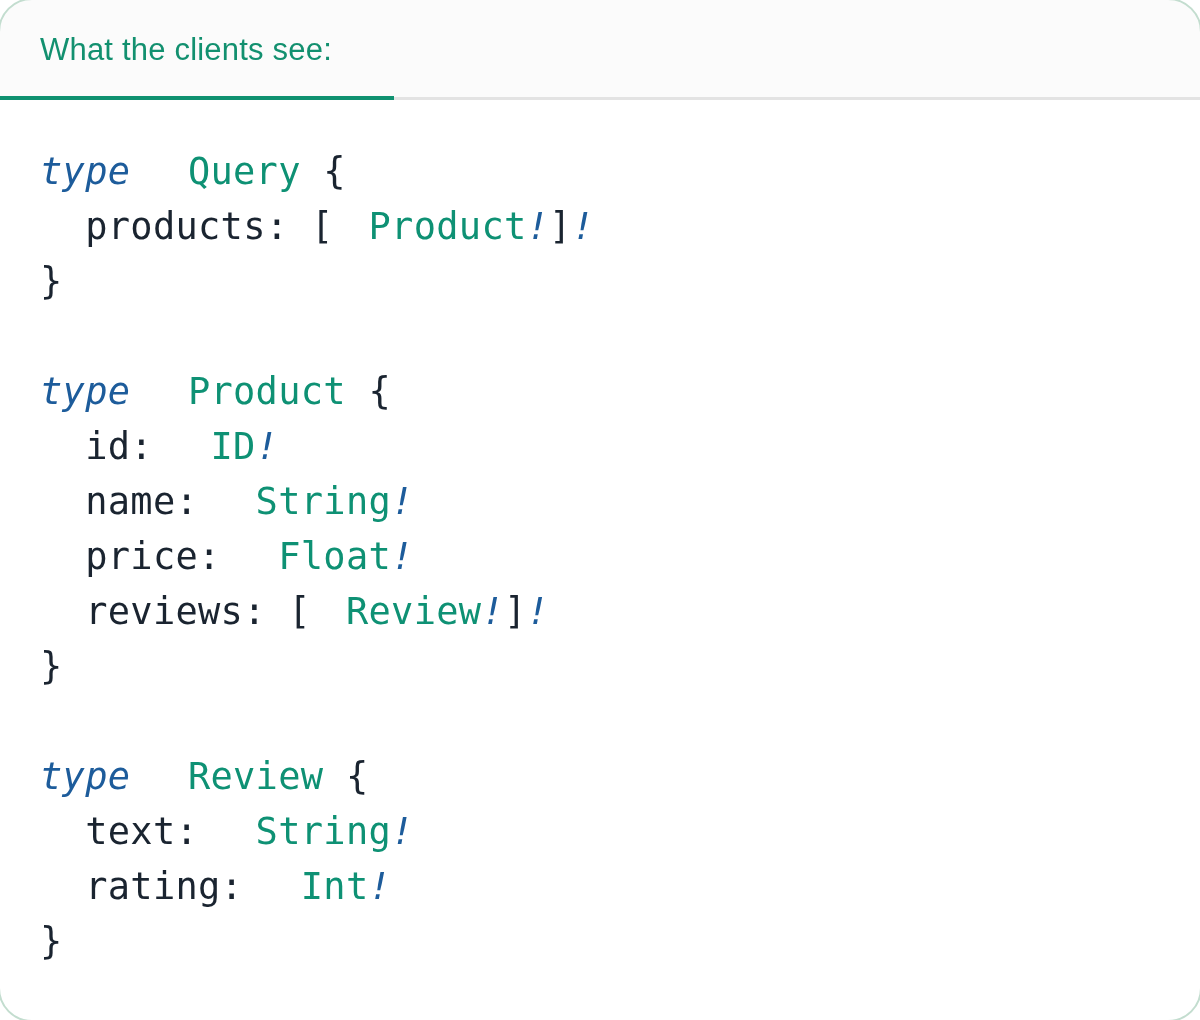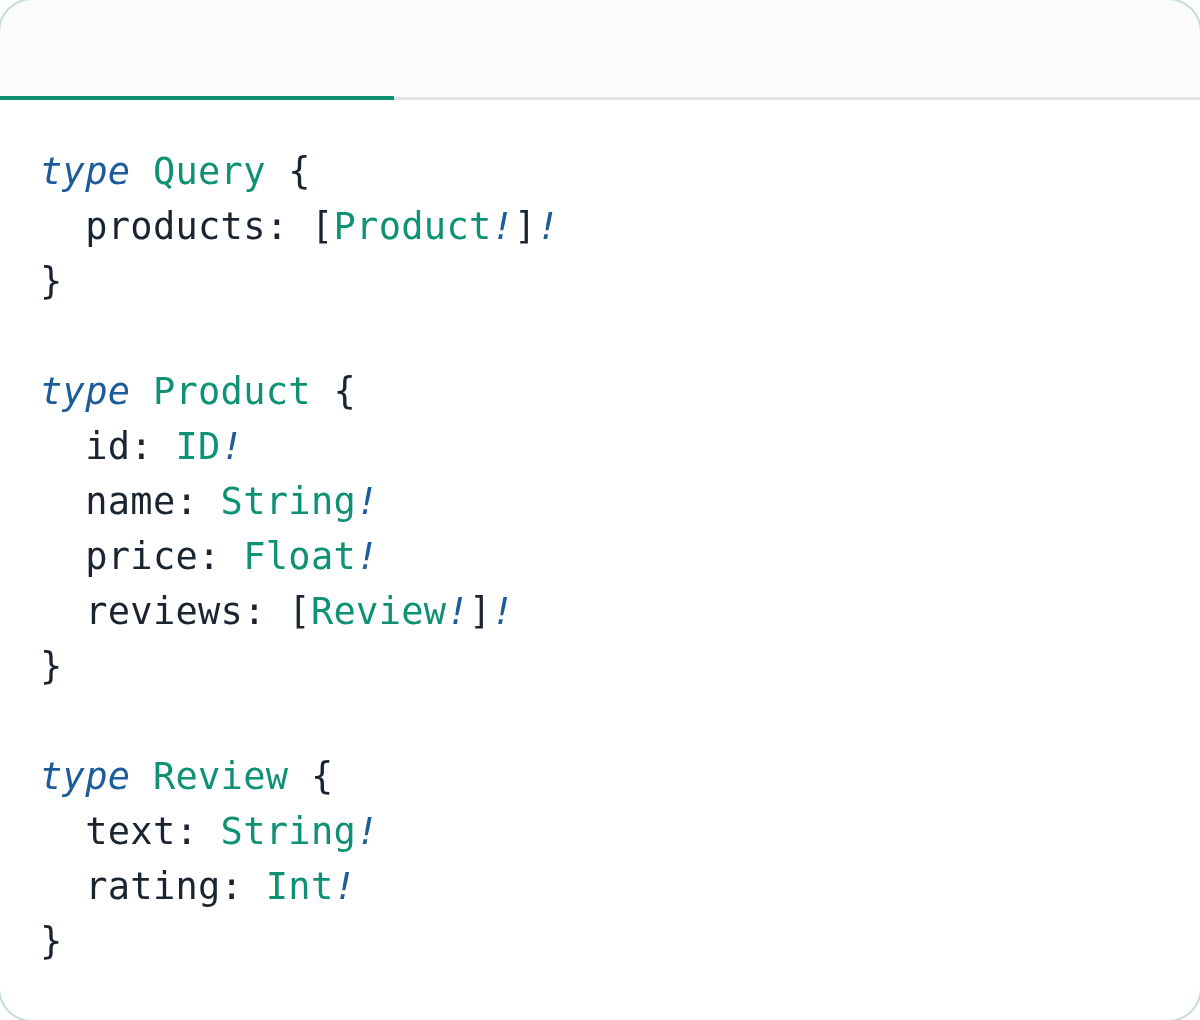--- a/index.html
+++ b/index.html
@@ -64,24 +64,25 @@
     line-height: 55px;
     letter-spacing: 0.3px;
     color: var(--code-plain, #1a2430);
   }
   .line {
     height: 55px;
     white-space: pre;
   }
   .tok-plain   { color: var(--code-plain, #1a2430); }
   .tok-keyword { color: var(--code-keyword, #1d5c9b); font-style: italic; }
-  .tok-type    { color: var(--code-type, #0e9174); }
+  .tok-type    { color: var(--code-type, #0e9174); margin-left: 35px; }
 </style>
 </head>
 <body>
 
 <div class="card">
   <header class="panel-header">
+    <span class="panel-title">What the clients see:</span>
     <div class="tab-underline"></div>
   </header>
   <pre class="code"><div class="line"><span class="tok-keyword">type</span><span class="tok-plain"> </span><span class="tok-type">Query</span><span class="tok-plain"> {</span></div><div class="line"><span class="tok-plain">  products: [</span><span class="tok-type">Product</span><span class="tok-keyword">!</span><span class="tok-plain">]</span><span class="tok-keyword">!</span></div><div class="line"><span class="tok-plain">}</span></div><div class="line">&nbsp;</div><div class="line"><span class="tok-keyword">type</span><span class="tok-plain"> </span><span class="tok-type">Product</span><span class="tok-plain"> {</span></div><div class="line"><span class="tok-plain">  id: </span><span class="tok-type">ID</span><span class="tok-keyword">!</span></div><div class="line"><span class="tok-plain">  name: </span><span class="tok-type">String</span><span class="tok-keyword">!</span></div><div class="line"><span class="tok-plain">  price: </span><span class="tok-type">Float</span><span class="tok-keyword">!</span></div><div class="line"><span class="tok-plain">  reviews: [</span><span class="tok-type">Review</span><span class="tok-keyword">!</span><span class="tok-plain">]</span><span class="tok-keyword">!</span></div><div class="line"><span class="tok-plain">}</span></div><div class="line">&nbsp;</div><div class="line"><span class="tok-keyword">type</span><span class="tok-plain"> </span><span class="tok-type">Review</span><span class="tok-plain"> {</span></div><div class="line"><span class="tok-plain">  text: </span><span class="tok-type">String</span><span class="tok-keyword">!</span></div><div class="line"><span class="tok-plain">  rating: </span><span class="tok-type">Int</span><span class="tok-keyword">!</span></div><div class="line"><span class="tok-plain">}</span></div></pre>
   <div class="card-border"></div>
 </div>
 
 </body></html>

